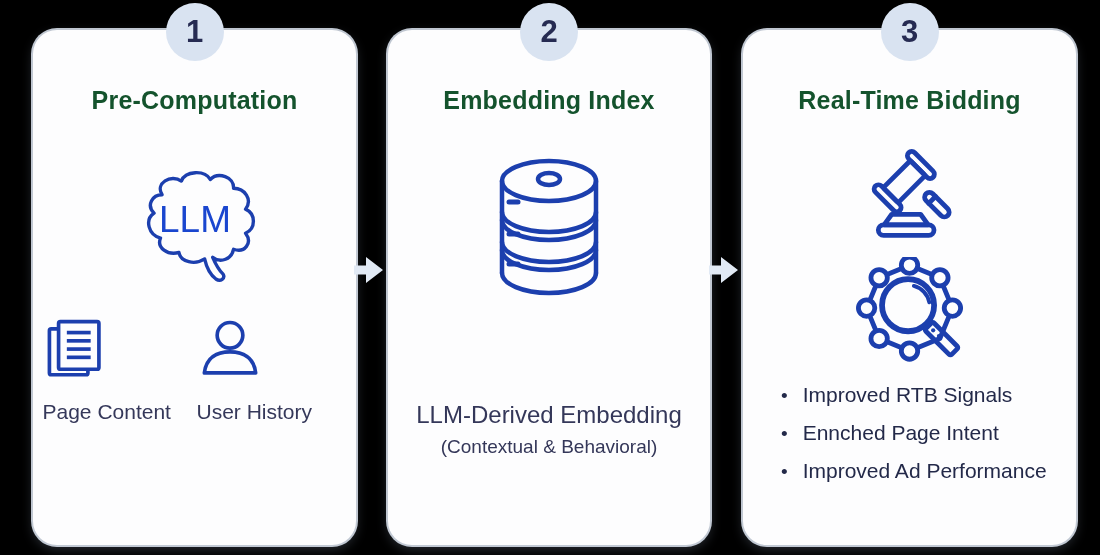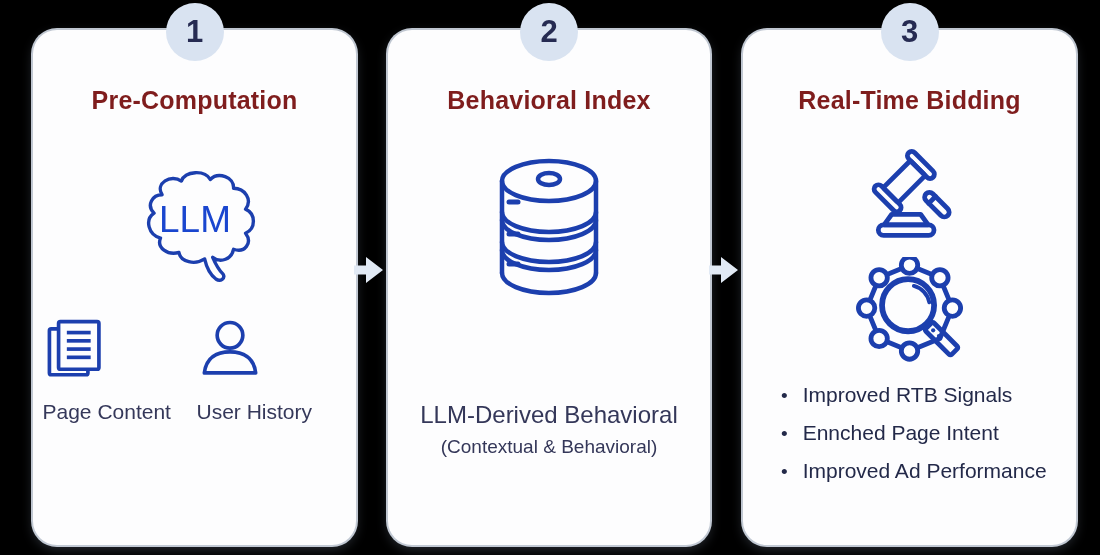--- a/index.html
+++ b/index.html
@@ -16,21 +16,21 @@
   #card-3{left:743px;width:333px;}
 
   .badge{
     position:absolute;top:-27px;left:50%;transform:translateX(-50%);
     width:58px;height:58px;border-radius:50%;background:#d9e3f1;
     display:flex;align-items:center;justify-content:center;
     font-size:31px;font-weight:700;color:#262b52;z-index:2;
   }
   .card-title{
     margin-top:56px;text-align:center;
-    font-size:25px;font-weight:700;color:#7f1d1d;letter-spacing:.2px;
+    font-size:25px;font-weight:700;color:#14532d;letter-spacing:.2px;
   }
 
   .icon-wrap{text-align:center;}
   .brain-wrap{margin-top:52px;}
   .db-wrap{margin-top:42px;}
   .gavel-wrap{margin-top:34px;}
   .gear-wrap{margin-top:8px;}
 
   .features-row{display:flex;justify-content:center;margin-top:28px;gap:4px;}
   .feature{width:150px;display:flex;flex-direction:column;}
@@ -103,21 +103,21 @@
   </div>
 
   <svg class="flow-arrow" id="arrow-1" viewBox="0 0 30 28">
     <polygon points="0,9.5 12,9.5 12,1 29,14 12,27 12,18.5 0,18.5" fill="#e2eaf5"></polygon>
   </svg>
 
   <div class="card" id="card-2">
     <div class="badge">
       <span>2</span>
     </div>
-    <div class="card-title">Behavioral Index</div>
+    <div class="card-title">Embedding Index</div>
 
     <div class="icon-wrap db-wrap">
       <svg width="104" height="140" viewBox="0 0 104 140">
         <g class="stroke" stroke-width="4.5" stroke-linejoin="round" stroke-linecap="round">
           <ellipse cx="52" cy="24" rx="47" ry="20"></ellipse>
           <ellipse cx="52" cy="22" rx="11" ry="6"></ellipse>
           <line x1="5" y1="24" x2="5" y2="116"></line>
           <line x1="99" y1="24" x2="99" y2="116"></line>
           <path d="M5 116 A47 20 0 0 0 99 116"></path>
           <path d="M5 55 A47 20 0 0 0 99 55"></path>
@@ -125,21 +125,21 @@
           <path d="M5 85 A47 20 0 0 0 99 85"></path>
           <path d="M5 93 A47 20 0 0 0 99 93"></path>
           <line x1="12" y1="45" x2="21" y2="45" stroke-width="5"></line>
           <line x1="12" y1="77" x2="21" y2="77" stroke-width="5"></line>
           <line x1="12" y1="107" x2="21" y2="107" stroke-width="5"></line>
         </g>
       </svg>
     </div>
 
     <div class="caption">
-      <div class="caption-line1">LLM-Derived Behavioral</div>
+      <div class="caption-line1">LLM-Derived Embedding</div>
       <div class="caption-line2">(Contextual &amp; Behavioral)</div>
     </div>
   </div>
 
   <svg class="flow-arrow" id="arrow-2" viewBox="0 0 30 28">
     <polygon points="0,9.5 12,9.5 12,1 29,14 12,27 12,18.5 0,18.5" fill="#e2eaf5"></polygon>
   </svg>
 
   <div class="card" id="card-3">
     <div class="badge">

